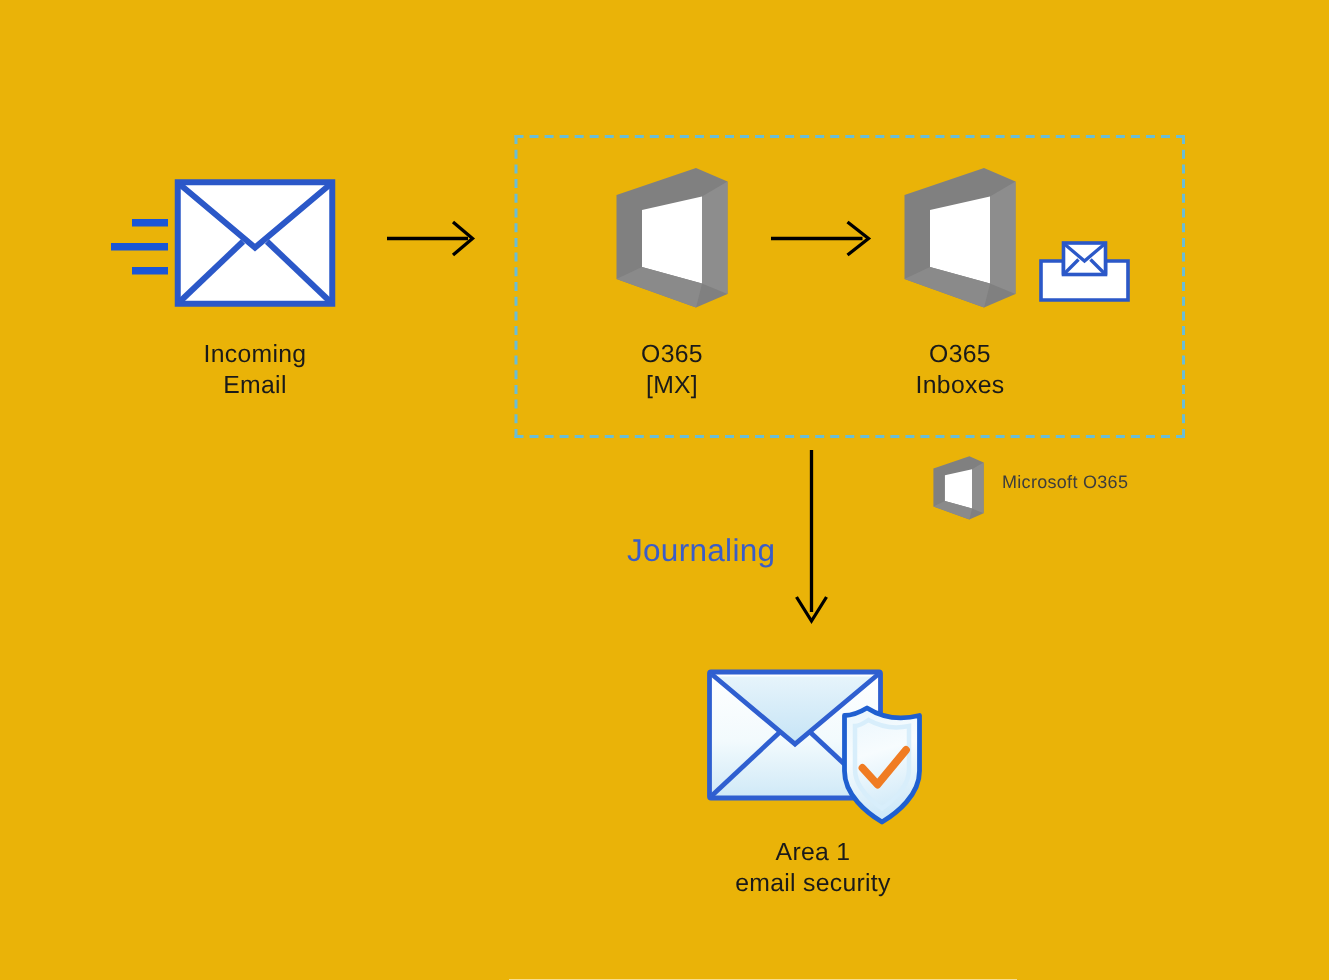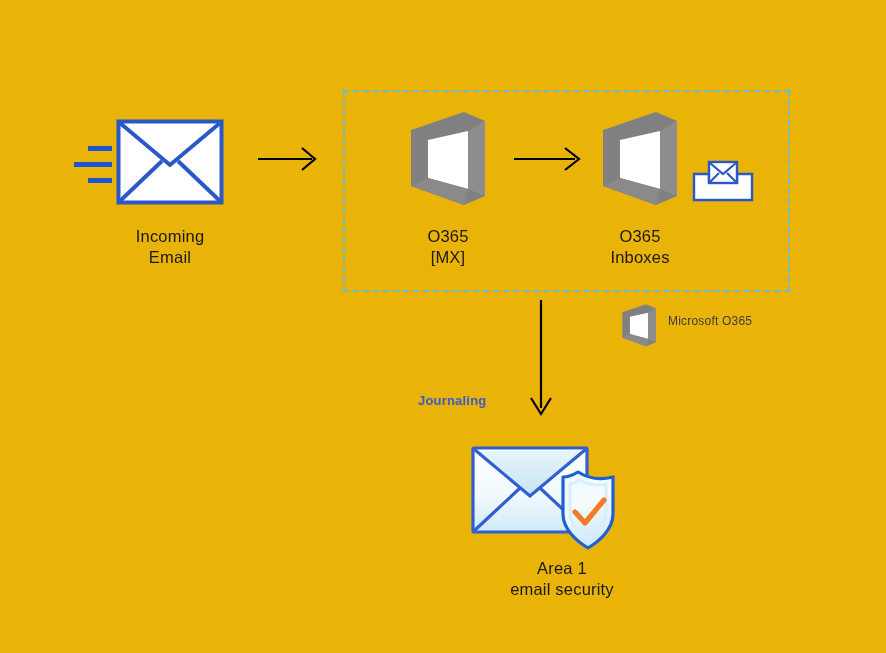--- a/index.html
+++ b/index.html
@@ -34,25 +34,24 @@
     text-align: center;
     color: #1a1a1a;
     font-size: 16.5px;
     line-height: 21px;
     font-family: "Liberation Sans", sans-serif;
     white-space: pre-line;
     letter-spacing: 0.2px;
   }
   .journaling-label {
     color: #3a5dc8;
-    font-size: 13px;
-    font-weight: bold;
+    font-size: 21px;
+    font-weight: normal;
     letter-spacing: 0.2px;
     white-space: nowrap;
-    margin-top: 37px;
   }
   .legend-label {
     color: #3d3d3d;
     font-size: 12px;
     white-space: nowrap;
     letter-spacing: 0.2px;
   }
 
   
   .svg-holder { line-height: 0; }
@@ -198,16 +197,16 @@
                L 136 81
                C 136 93, 125 102, 118 107
                C 111 102, 100 93, 100 81
                L 100 52
                C 103 52, 106 50, 109 48 Z" fill="none" stroke="#d8eefb" stroke-width="3"></path>
 
       <polyline points="105,80 115,91 134,68" fill="none" stroke="#f07c23" stroke-width="5.2" stroke-linecap="round" stroke-linejoin="round"></polyline>
     </svg>
   </div>
 
-  <div class="abs node-label" style="left:467px; top:558px; width:190px;">Area 1
+  <div class="abs node-label" style="left:447px; top:558px; width:190px;">Area 1
 email security</div>
 
 </div>
 
 </body></html>

